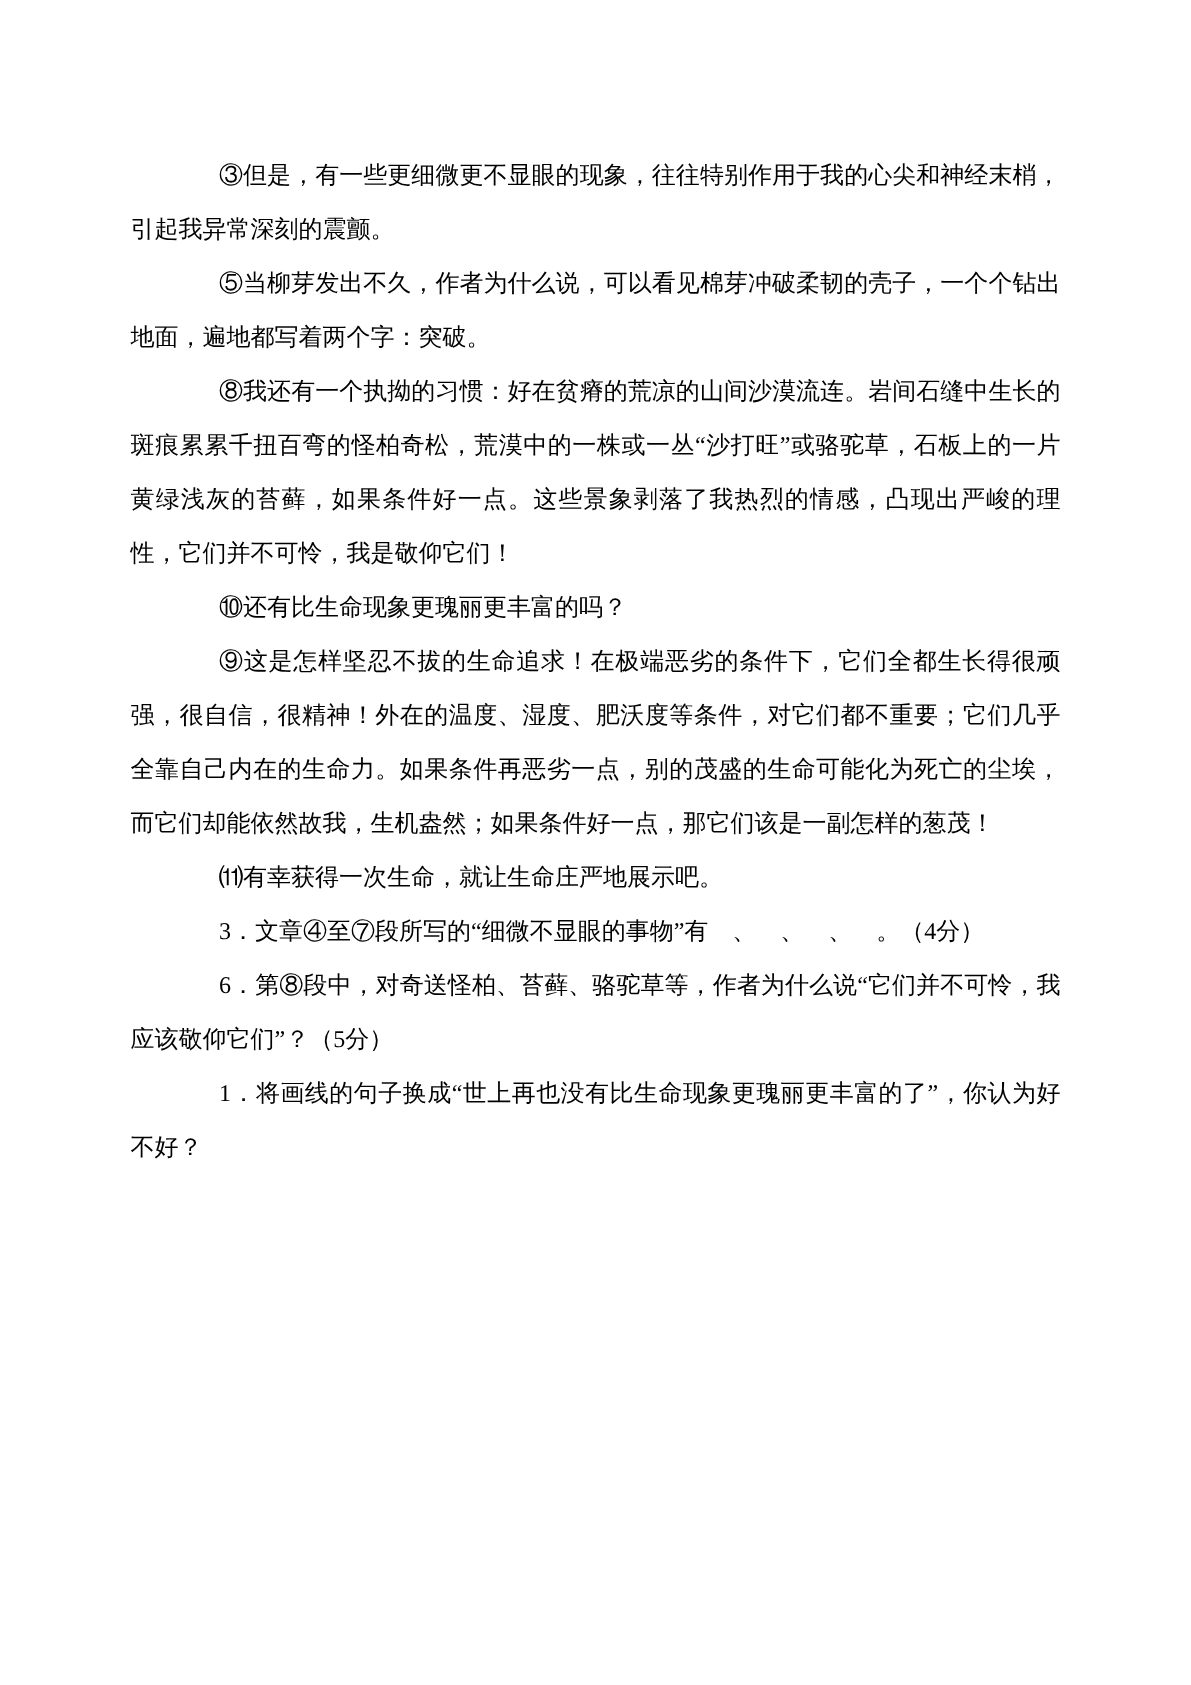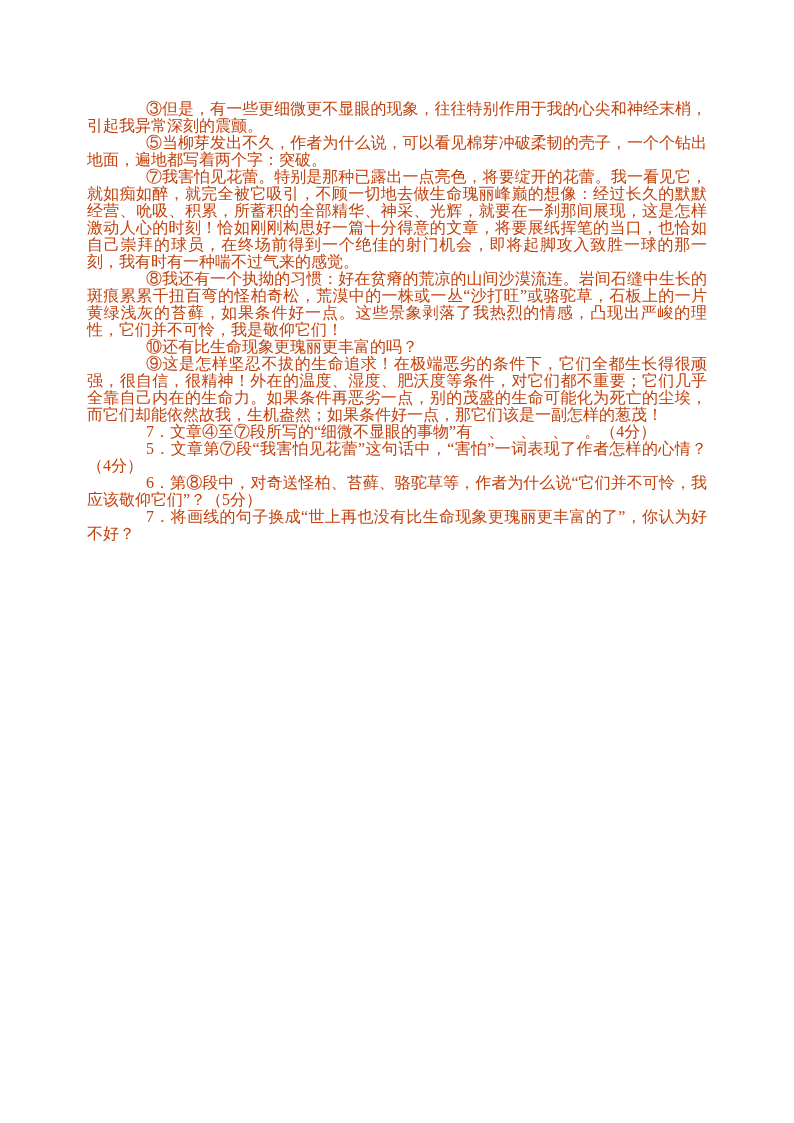--- a/index.html
+++ b/index.html
@@ -13,41 +13,40 @@
     height: 1123px;
     background: #ffffff;
     overflow: hidden;
     font-family: "Liberation Serif", "DejaVu Serif", serif;
   }
   .text-block {
     position: absolute;
     top: 100px;
     left: 87px;
     width: 620px;
-    color: #c2410c;
+    color: #000000;
     font-size: 16px;
-    line-height: 17px;
+    line-height: 36px;
     text-align: justify;
   }
   .para {
     margin: 0;
     padding: 0;
     text-indent: 59px; 
     word-break: break-all;
   }
 </style>
 </head>
 <body>
 
 <div class="page">
   <div class="text-block">
     <p class="para">③但是，有一些更细微更不显眼的现象，往往特别作用于我的心尖和神经末梢，引起我异常深刻的震颤。</p>
     <p class="para">⑤当柳芽发出不久，作者为什么说，可以看见棉芽冲破柔韧的壳子，一个个钻出地面，遍地都写着两个字：突破。</p>
-    <p class="para">⑦我害怕见花蕾。特别是那种已露出一点亮色，将要绽开的花蕾。我一看见它，就如痴如醉，就完全被它吸引，不顾一切地去做生命瑰丽峰巅的想像：经过长久的默默经营、吮吸、积累，所蓄积的全部精华、神采、光辉，就要在一刹那间展现，这是怎样激动人心的时刻！恰如刚刚构思好一篇十分得意的文章，将要展纸挥笔的当口，也恰如自己崇拜的球员，在终场前得到一个绝佳的射门机会，即将起脚攻入致胜一球的那一刻，我有时有一种喘不过气来的感觉。</p>
     <p class="para">⑧我还有一个执拗的习惯：好在贫瘠的荒凉的山间沙漠流连。岩间石缝中生长的斑痕累累千扭百弯的怪柏奇松，荒漠中的一株或一丛“沙打旺”或骆驼草，石板上的一片黄绿浅灰的苔藓，如果条件好一点。这些景象剥落了我热烈的情感，凸现出严峻的理性，它们并不可怜，我是敬仰它们！</p>
     <p class="para">⑩还有比生命现象更瑰丽更丰富的吗？</p>
     <p class="para">⑨这是怎样坚忍不拔的生命追求！在极端恶劣的条件下，它们全都生长得很顽强，很自信，很精神！外在的温度、湿度、肥沃度等条件，对它们都不重要；它们几乎全靠自己内在的生命力。如果条件再恶劣一点，别的茂盛的生命可能化为死亡的尘埃，而它们却能依然故我，生机盎然；如果条件好一点，那它们该是一副怎样的葱茂！</p>
-    <p class="para">7．文章④至⑦段所写的“细微不显眼的事物”有　、　、　、　。（4分）</p>
-    <p class="para">5．文章第⑦段“我害怕见花蕾”这句话中，“害怕”一词表现了作者怎样的心情？（4分）</p>
+    <p class="para">⑾有幸获得一次生命，就让生命庄严地展示吧。</p>
+    <p class="para">3．文章④至⑦段所写的“细微不显眼的事物”有　、　、　、　。（4分）</p>
     <p class="para">6．第⑧段中，对奇送怪柏、苔藓、骆驼草等，作者为什么说“它们并不可怜，我应该敬仰它们”？（5分）</p>
-    <p class="para">7．将画线的句子换成“世上再也没有比生命现象更瑰丽更丰富的了”，你认为好不好？</p>
+    <p class="para">1．将画线的句子换成“世上再也没有比生命现象更瑰丽更丰富的了”，你认为好不好？</p>
   </div>
 </div>
 
 </body></html>

